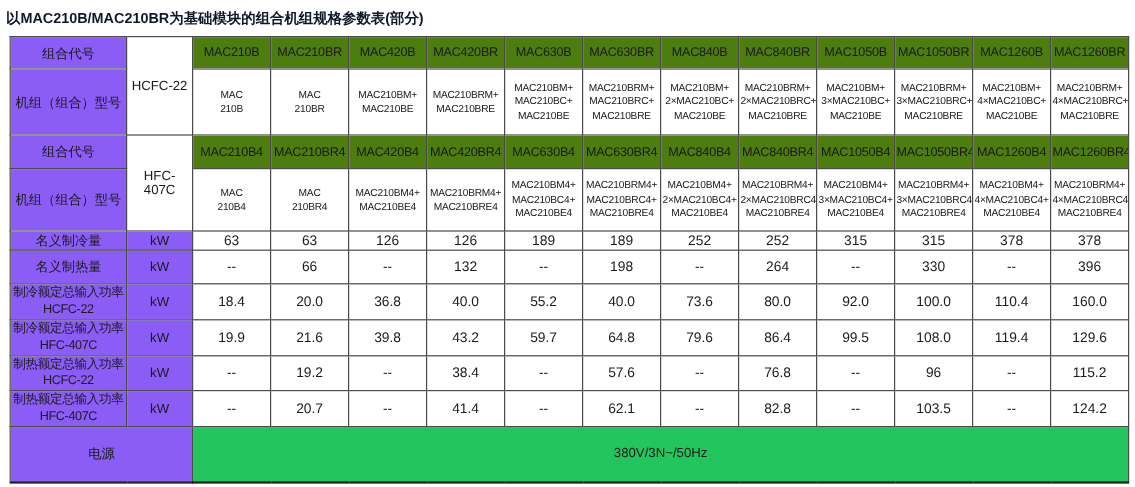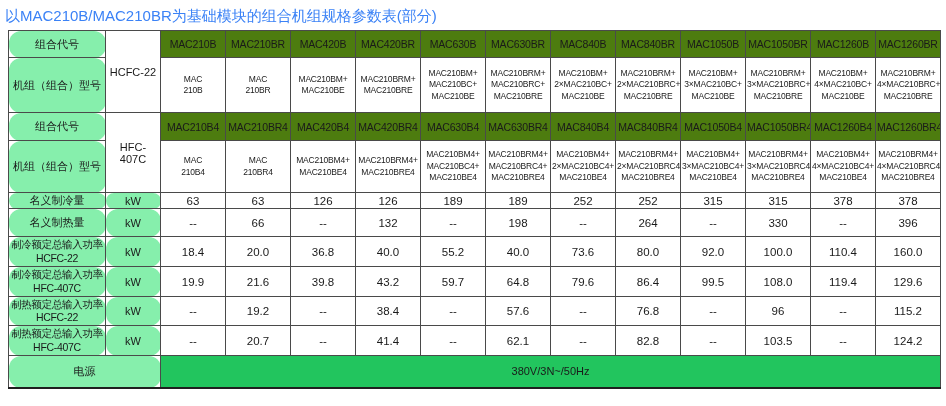--- a/index.html
+++ b/index.html
@@ -2,34 +2,34 @@
 <html><head>
 <meta charset="utf-8">
 <style>
   html,body { margin:0; padding:0; }
   body {
     width:946px; height:406px; background:#ffffff;
     font-family:"Liberation Sans","DejaVu Sans",sans-serif;
     color:#1a1a1a; overflow:hidden;
   }
   .title {
-    font-size:15px; line-height:15px;
-    padding:8px 0 7px 5px; color:#3b82f6;
+    font-size:12px; line-height:15px;
+    padding:8px 0 7px 5px; color:#0f172a;font-weight:bold;
   }
   table.spec {
     border-collapse:collapse; table-layout:fixed;
     margin-left:8px; width:932px;
     border:1px solid #4a4a4a; border-bottom:2px solid #1f1f1f;
   }
   table.spec td {
     border:1px solid #4a4a4a;
     text-align:center; vertical-align:middle;
     padding:0 1px; overflow:hidden;
   }
-  td.label, td.unit, td.power-label { background:#86efac;border-radius:12px; }
+  td.label, td.unit, td.power-label { background:#8b5cf6; }
   td.label      { font-size:11px; }
   td.label.two  { font-size:10.5px; line-height:1.25; letter-spacing:-0.3px; }
   td.refrig     { font-size:11px; background:#ffffff; }
   td.code       { font-size:10.5px; letter-spacing:-0.2px; background:#4d7c0f; }
   td.model      { font-size:8.5px; line-height:1.35; letter-spacing:-0.2px; background:#ffffff; }
   td.unit       { font-size:11px; }
   td.value      { font-size:11.5px; background:#ffffff; }
   td.power-label{ font-size:11px; }
   td.power-value{ font-size:11px; background:#22c55e; }
 </style>
@@ -207,18 +207,18 @@
         <td class="value">41.4</td>
         <td class="value">--</td>
         <td class="value">62.1</td>
         <td class="value">--</td>
         <td class="value">82.8</td>
         <td class="value">--</td>
         <td class="value">103.5</td>
         <td class="value">--</td>
         <td class="value">124.2</td>
       </tr>
-      <tr style="height: 32px;">
+      <tr style="height: 46px;">
         <td class="power-label" colspan="2">电源</td>
         <td class="power-value" colspan="12">380V/3N~/50Hz</td>
       </tr>
     </tbody>
 </table>
 
 </body></html>

